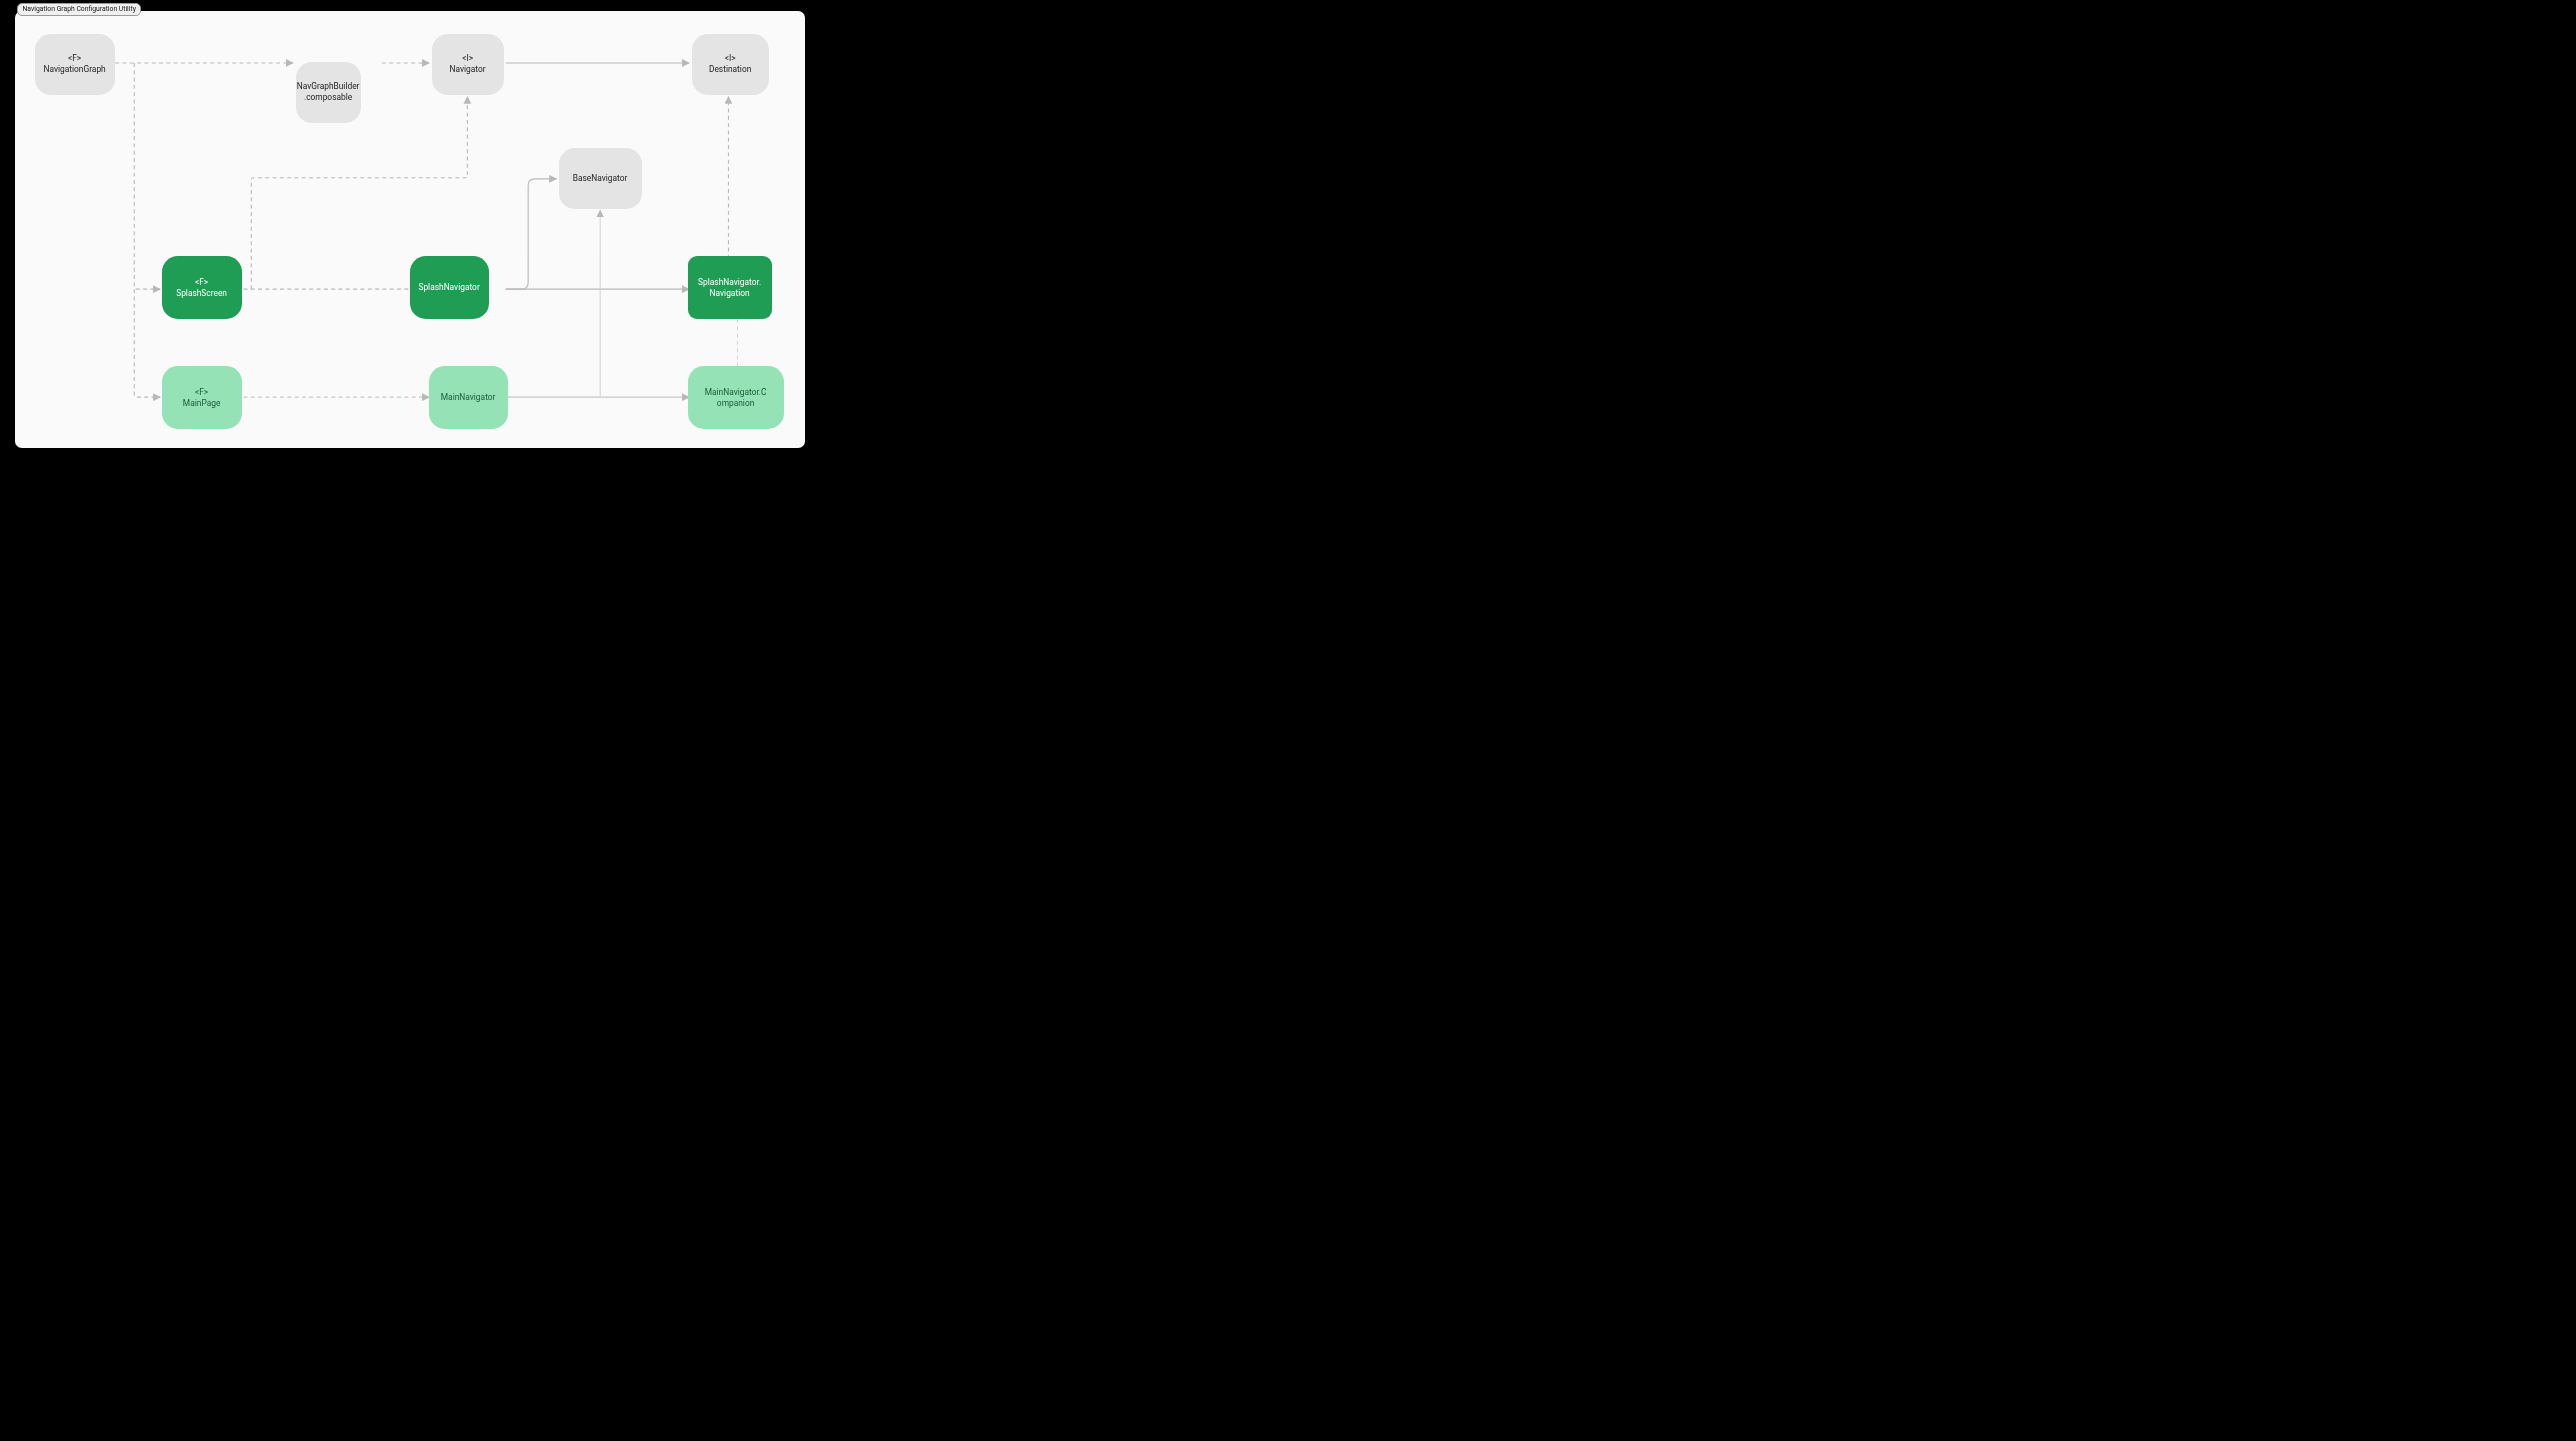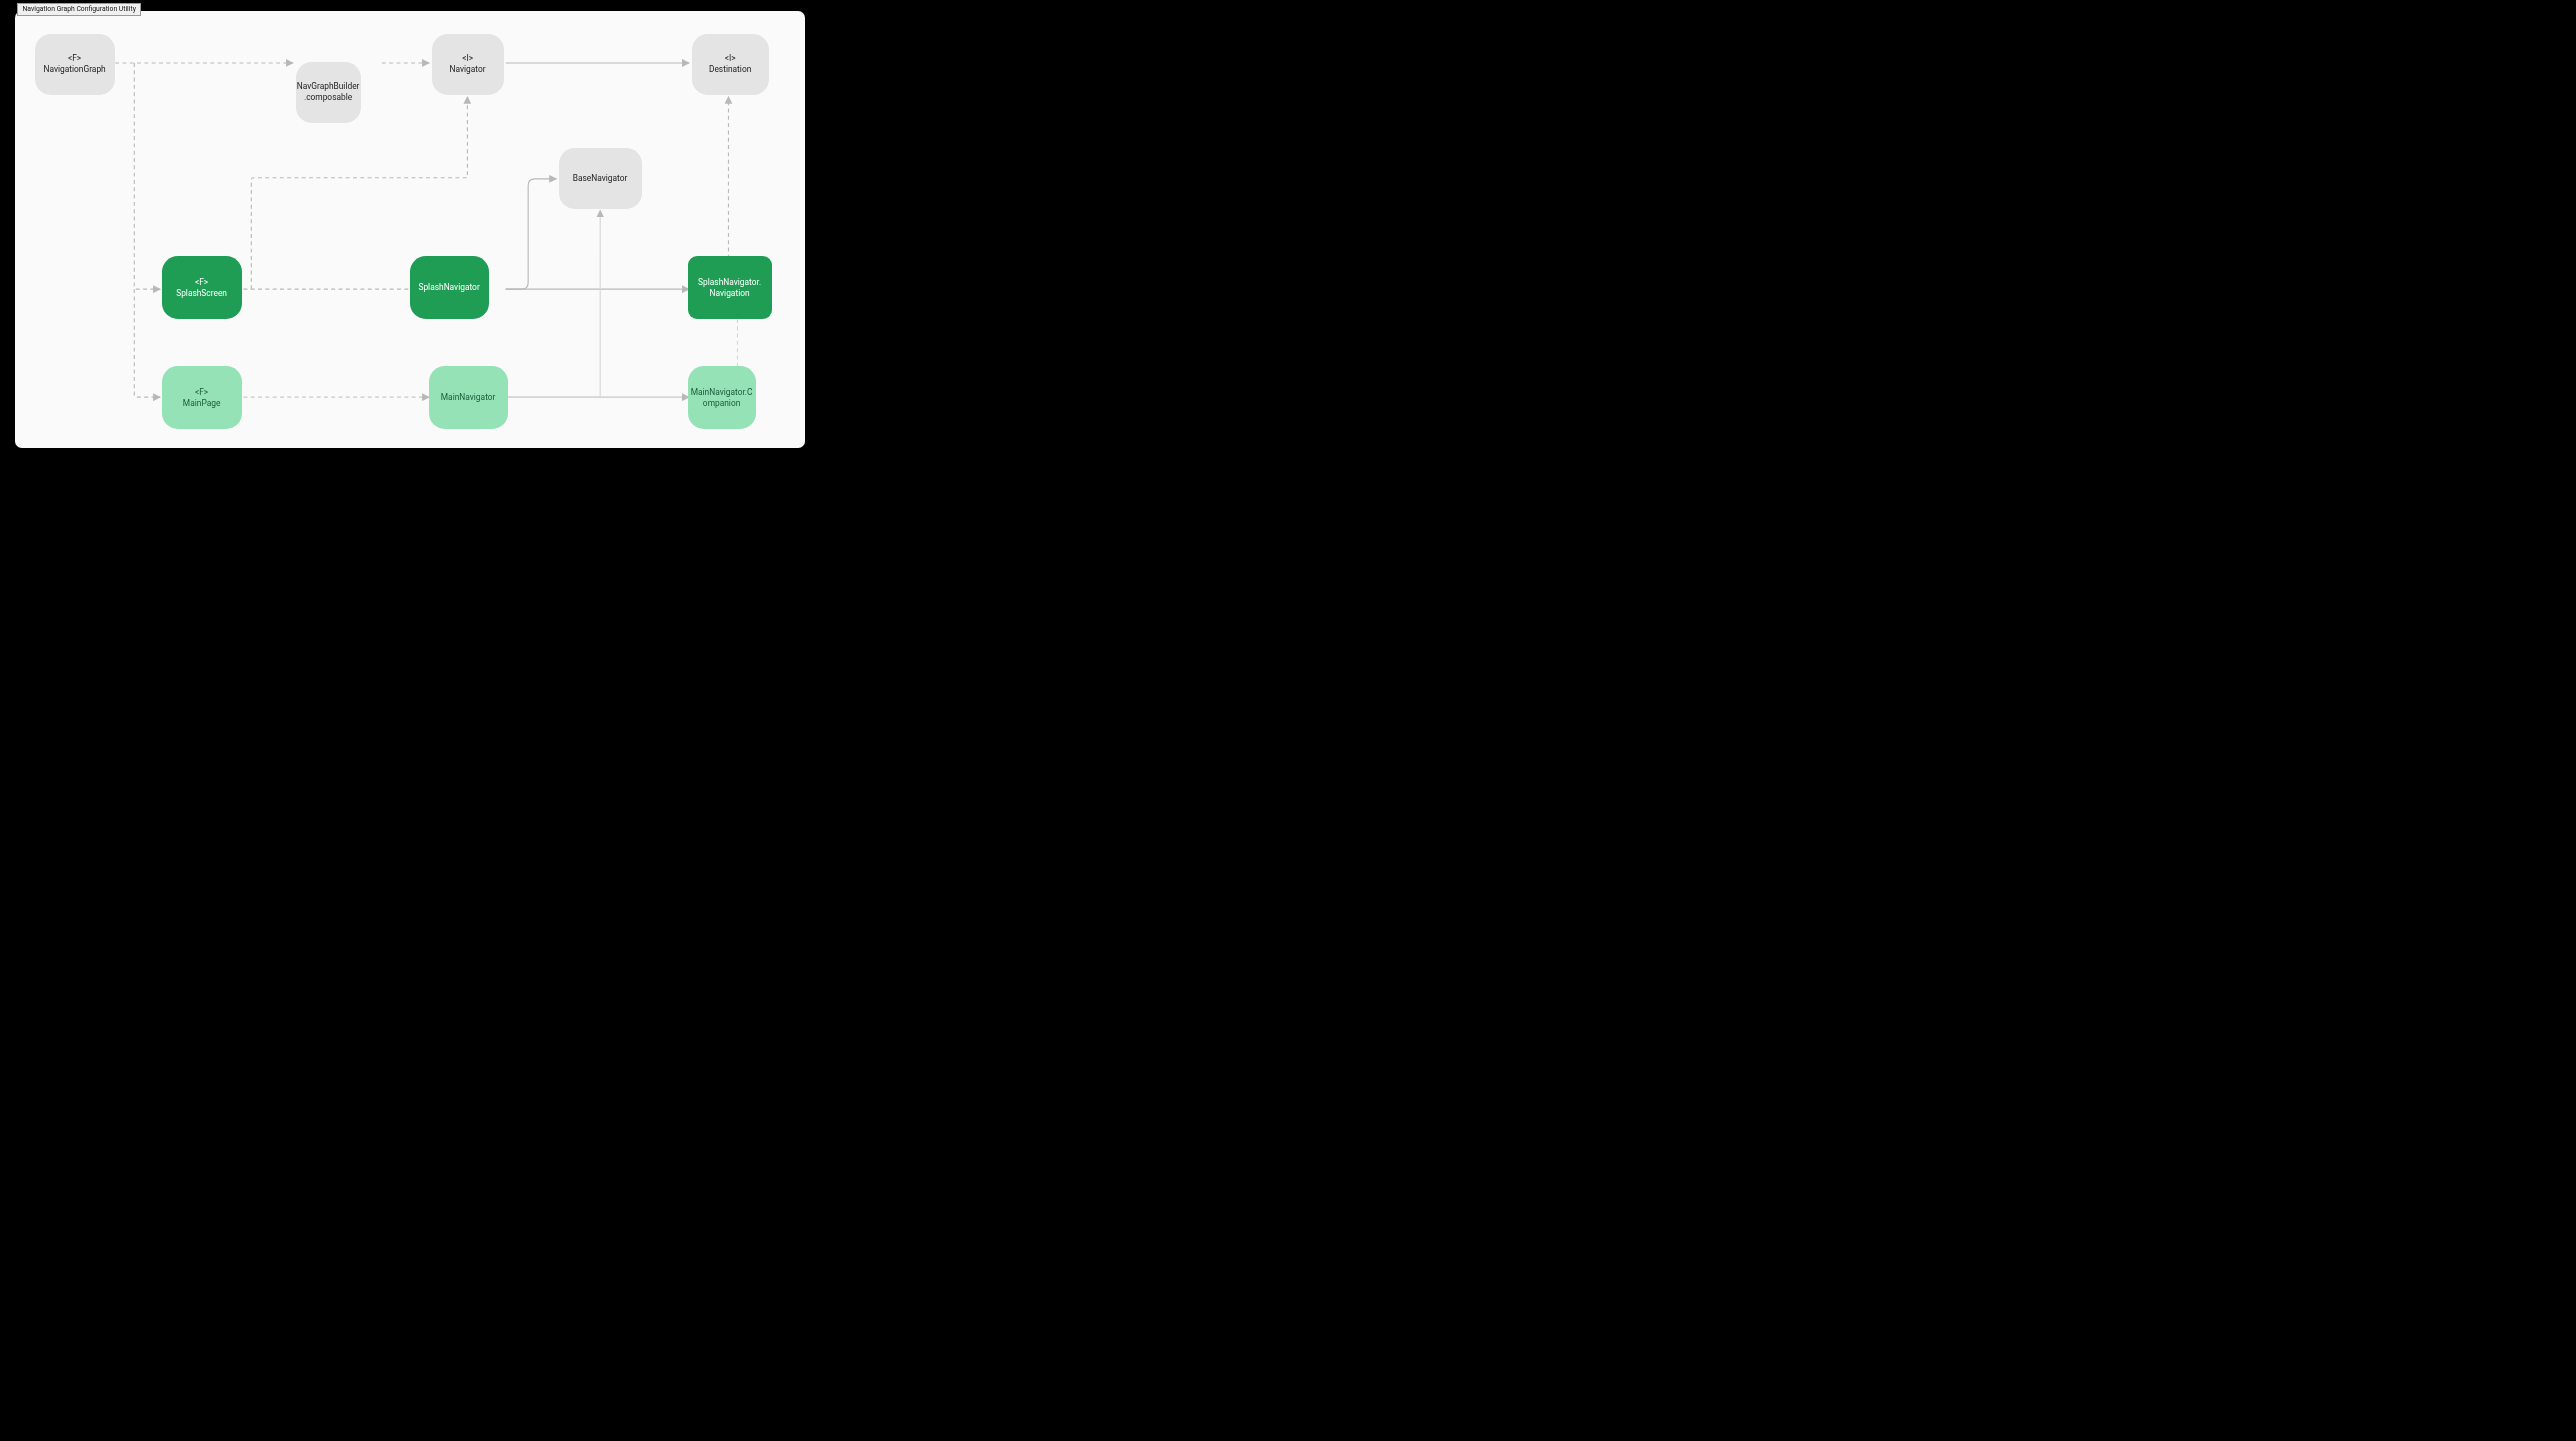--- a/index.html
+++ b/index.html
@@ -16,21 +16,21 @@
     width: 820px;
     height: 459px;
     background: #000;
   }
   .title-tab {
     position: absolute;
     left: 17px;
     top: 3.4px;
     background: #f0f0f0;
     border: 0.6px solid #999;
-    border-radius: 0;
+    border-radius: 5px;
     padding: 1.1px 4.5px;
     font-size: 6.8px;
     color: #111;
     z-index: 20;
   }
   .canvas {
     position: absolute;
     left: 14.6px;
     top: 11.3px;
     width: 790px;
@@ -178,20 +178,20 @@
 
     <div class="node node-greenlight" style="left:147px; top:355px; width:80px; height:63px;">
       <span>&lt;F&gt;</span>
       <span>MainPage</span>
     </div>
 
     <div class="node node-greenlight" style="left:414px; top:355px; width:79px; height:63px;">
       <span>MainNavigator</span>
     </div>
 
-    <div class="node node-greenlight" style="left:673px; top:355px; width:68px; height:63px;">
+    <div class="node node-greenlight" style="left:673px; top:355px; width:96px; height:63px;">
       <span>MainNavigator.C</span>
       <span>ompanion</span>
     </div>
 
   </div>
 </div>
 
 
 </body></html>

